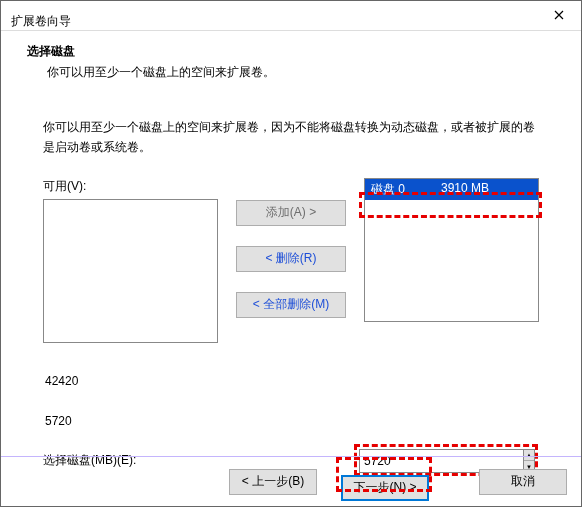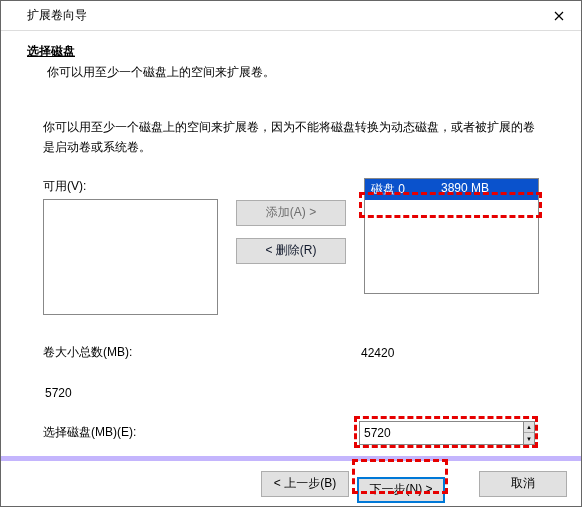--- a/index.html
+++ b/index.html
@@ -8,76 +8,76 @@
     font-family: "Microsoft YaHei", "SimSun", Arial, sans-serif;
     font-size: 12px;
     background: #fff;
     width: 582px;
     height: 507px;
     border: 1px solid #666;
     position: relative;
   }
   .titlebar {
     display: flex;
-    align-items: center;
+    align-items: flex-end;
     justify-content: space-between;
     height: 30px;
-    padding: 0 0 0 26px;
+    padding: 0 0 0 10px;
     border-bottom: 1px solid #ddd;
   }
   .titlebar .title { font-size: 12px; }
   .closebox {
     width: 45px;
     height: 30px;
     display: flex;
     align-items: center;
     justify-content: center;
     font-size: 14px;
   }
   .headersec {
     padding: 12px 20px 10px 20px;
   }
-  .headersec .heading { font-weight: bold; margin-left: 6px; text-decoration: underline; }
+  .headersec .heading { font-weight: bold; margin-left: 6px; }
   .headersec .subhead { margin: 4px 0 16px 26px; }
   .content {
     padding: 10px 42px 0 42px;
   }
   .desc { line-height: 1.7; margin-bottom: 20px; }
   .cols {
     display: flex;
     align-items: flex-start;
   }
   .col-left, .col-right { width: 175px; }
   .col-left { width: 175px; }
-  .col-mid { flex: 1; display: flex; flex-direction: column; align-items: center; gap: 12px; padding-top: 22px; }
+  .col-mid { flex: 1; display: flex; flex-direction: column; align-items: center; gap: 20px; padding-top: 22px; }
   .col-lbl { margin-bottom: 4px; }
   .listbox {
     border: 1px solid #888;
-    height: 116px;
+    height: 144px;
     background: #fff;
     overflow: hidden;
   }
   .listbox .item {
     background: #0a52cc;
     color: #fff;
     padding: 2px 6px;
     display: flex;
   }
   .listbox .item .d1 { width: 70px; }
   .midbtn {
     width: 110px;
     height: 26px;
     border: 1px solid #adadad;
     background: #e1e1e1;
     color: #6d6d6d;
     display: flex;
     align-items: center;
     justify-content: center;
   }
-  .midbtn.enabled { color: #0f172a; }
+  .midbtn.enabled { color: #1d4ed8; }
   .fields { margin-top: 18px; }
   .frow {
     display: flex;
     align-items: center;
     height: 40px;
   }
   .frow .flabel { width: 316px; }
   .fval-static { padding-left: 2px; }
   .spinwrap {
     position: relative;
@@ -111,26 +111,26 @@
   .spin-btns div:first-child { border-bottom: 1px solid #aaa; }
   .hl {
     position: absolute;
     border: 3px dashed #e60000;
     pointer-events: none;
   }
   .footer {
     position: absolute;
     left: 0; right: 0; bottom: 0;
     height: 50px;
-    border-top: 5px solid #c4b5fd;
+    border-top: 1px solid #c4b5fd;
     display: flex;
     align-items: center;
     justify-content: flex-end;
     padding-right: 14px;
-    gap: 8px;
+    gap: 24px;
     padding-left: 12px;
   }
   .footbtn {
     width: 88px;
     height: 26px;
     border: 1px solid #adadad;
     background: #e1e1e1;
     display: flex;
     align-items: center;
     justify-content: center;
@@ -158,35 +158,35 @@
   <div class="desc">你可以用至少一个磁盘上的空间来扩展卷，因为不能将磁盘转换为动态磁盘，或者被扩展的卷是启动卷或系统卷。</div>
 
   <div class="cols">
     <div class="col-left">
       <div class="col-lbl">可用(V):</div>
       <div class="listbox"></div>
     </div>
     <div class="col-mid">
       <div class="midbtn">添加(A) &gt;</div>
       <div class="midbtn enabled">&lt; 删除(R)</div>
+      <div class="midbtn enabled">&lt; 全部删除(M)</div>
     </div>
     <div class="col-right" style="position:relative">
       <div class="listbox">
         <div class="item">
           <span class="d1">磁盘 0</span>
-          <span>3890 MB</span>
+          <span>3910 MB</span>
         </div>
       </div>
       <div class="hl" style="left:-5px; top:14px; width:183px; height:26px;"></div>
     </div>
   </div>
 
   <div class="fields">
     <div class="frow">
-      <div class="flabel">卷大小总数(MB):</div>
       <div class="fval-static">42420</div>
     </div>
     <div class="frow">
       <div class="fval-static">5720</div>
     </div>
     <div class="frow" style="position:relative">
       <div class="flabel">选择磁盘(MB)(E):</div>
       <div class="spinwrap">
         <input class="spin-input" value="5720" style="">
         <div class="spin-btns">

